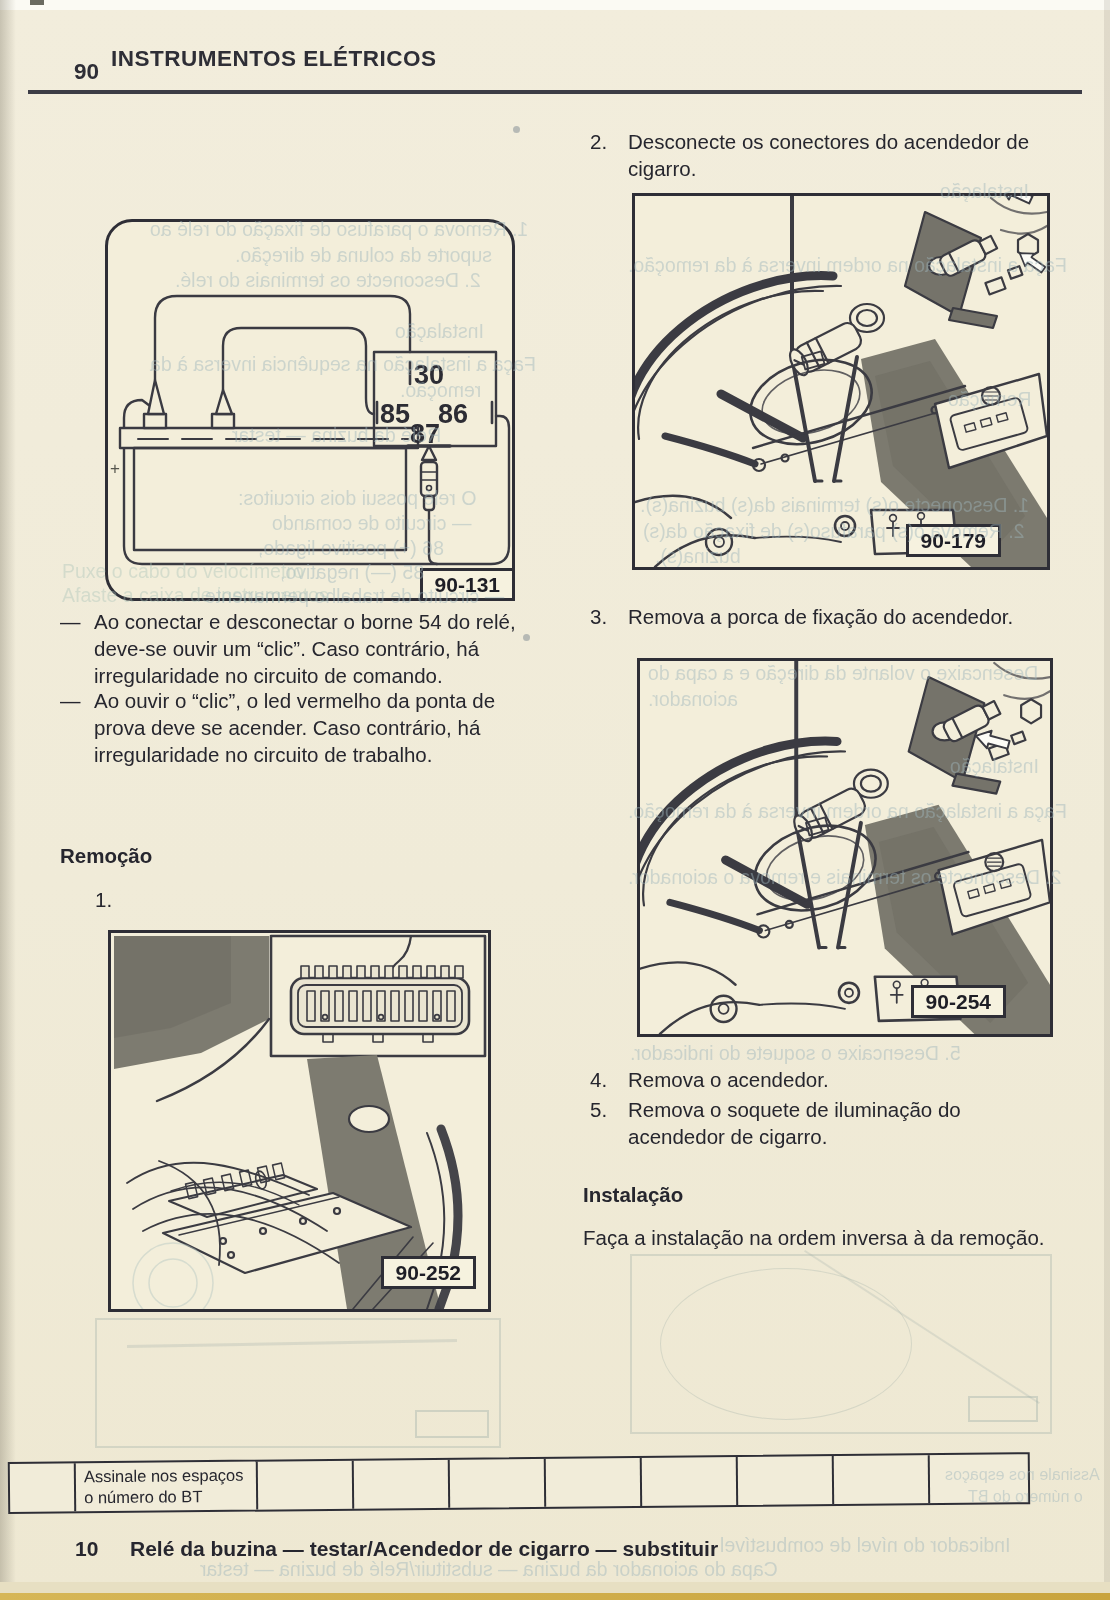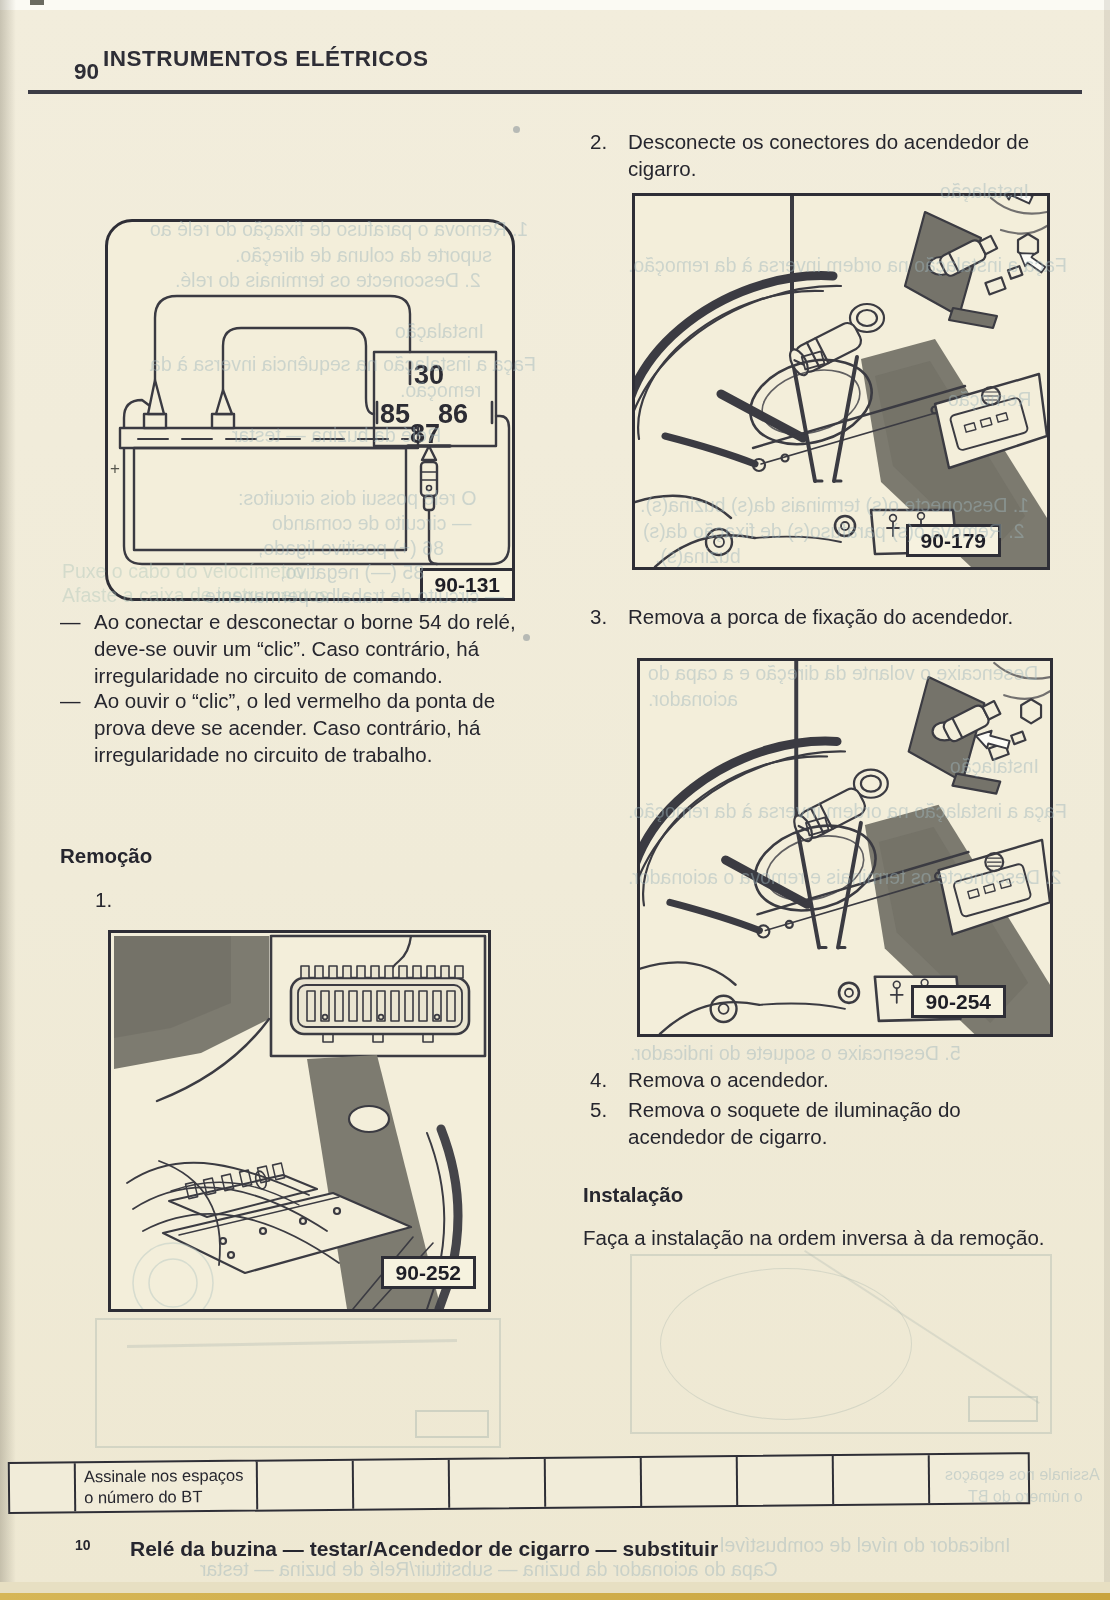--- a/index.html
+++ b/index.html
@@ -9,21 +9,21 @@
   .abs{position:absolute;}
   
   .scan-top{left:0;top:0;width:1110px;height:10px;background:#fbfaf3;}
   .scan-left{left:0;top:0;width:16px;height:1600px;background:linear-gradient(90deg,rgba(130,125,108,.38),rgba(130,125,108,0));}
   .scan-right{right:0;top:0;width:6px;height:1600px;background:rgba(120,115,100,.15);}
   .band1{left:0;top:1582px;width:1110px;height:11px;background:#e7dfc2;}
   .band2{left:0;top:1593px;width:1110px;height:7px;background:linear-gradient(90deg,#d6b656,#c9a43e);}
   .corner-mark{left:30px;top:0;width:14px;height:5px;background:#6a6a5f;}
   
   .hnum{left:74px;top:46px;font-size:22.5px;font-weight:bold;color:#2e2e36;margin-top:13px;}
-  .htitle{left:103px;top:46px;font-size:22.5px;font-weight:bold;letter-spacing:.5px;color:#2e2e36;}
+  .htitle{left:111px;top:46px;font-size:22.5px;font-weight:bold;letter-spacing:.5px;color:#2e2e36;}
   .hrule{left:28px;top:90px;width:1054px;height:4px;background:#3d3d46;}
   
   .body-text{font-size:20.5px;line-height:27px;color:#26262e;}
   .bold{font-weight:bold;}
   .intro{left:62px;top:120px;width:460px;}
   .note{display:flex;}
   .note .dash{width:34px;flex:none;}
   .step{display:flex;}
   .step .n{width:38px;flex:none;}
   
@@ -38,21 +38,21 @@
   .gbox{position:absolute;border:2px solid rgba(150,168,162,.30);}
   .gbox .glabel{position:absolute;border:2px solid rgba(150,168,162,.35);}
   .dot{position:absolute;width:7px;height:7px;border-radius:50%;background:rgba(110,125,135,.45);}
   
   .bt{left:8px;top:1462px;width:1018px;height:48px;display:flex;border:2.5px solid #2e2e36;
       background:#f1ecd9;transform:rotate(-0.55deg);transform-origin:left center;}
   .bt-cell{flex:none;height:100%;border-right:2.5px solid #2e2e36;box-sizing:border-box;}
   .bt-cell:last-child{border-right:none;}
   .bt-label{font-size:16.5px;line-height:21px;padding:3px 8px;font-weight:normal;color:#26262e;}
   
-  .fnum{left:75px;top:1537px;font-size:14px;font-weight:bold;}
+  .fnum{left:75px;top:1537px;font-size:21px;font-weight:bold;}
   .ftitle{left:130px;top:1537px;font-size:21px;font-weight:bold;}
   svg text{font-family:"Liberation Sans",sans-serif;}
 </style>
 </head>
 <body>
 
 <div class="page">
 
   <div class="abs scan-top"></div>
   <div class="abs scan-left"></div>

